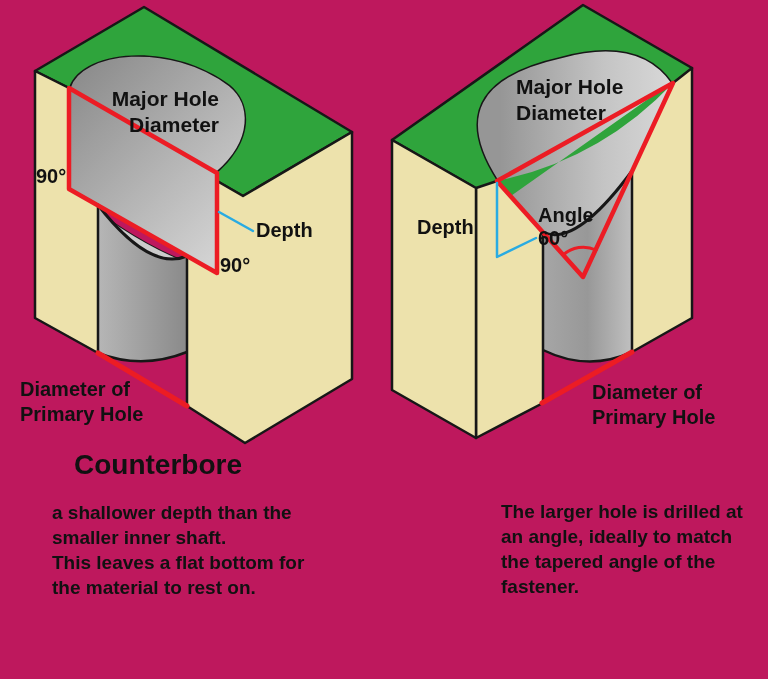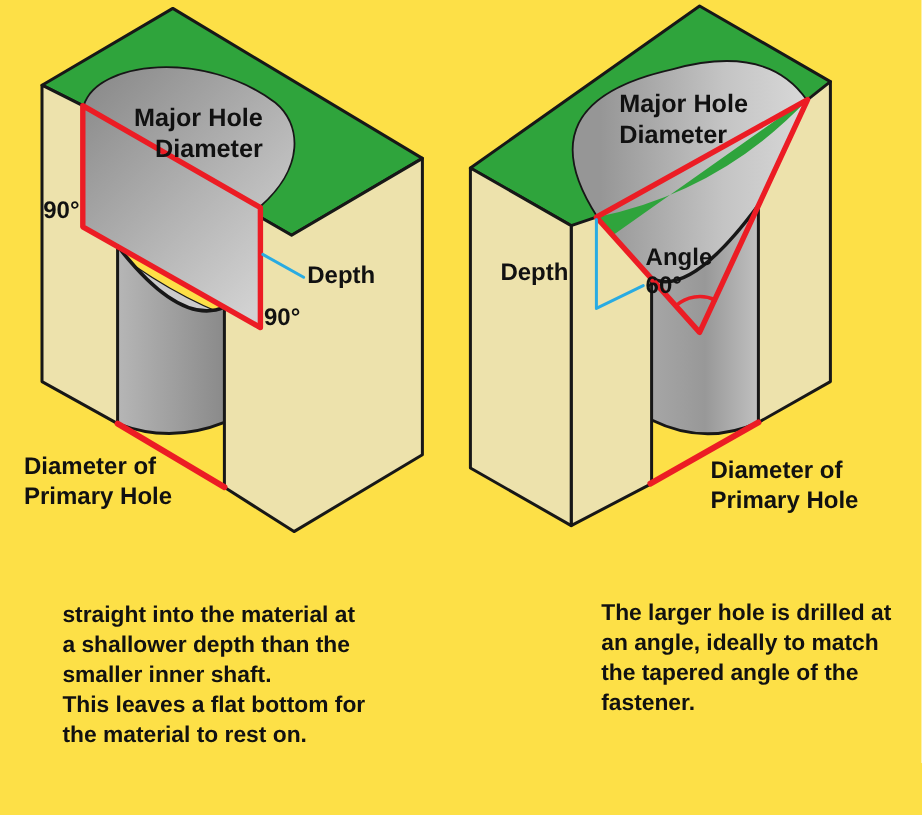--- a/index.html
+++ b/index.html
@@ -1,17 +1,17 @@
 <!DOCTYPE html>
 <html><head>
 <meta charset="utf-8">
 <style>
   html,body{margin:0;padding:0;background:#ffffff;}
   #stage{
-    position:relative;width:768px;height:679px;background:#fde047;
+    position:relative;width:768px;height:679px;background:#be185d;
     font-family:"Liberation Sans", sans-serif;color:#111;overflow:hidden;
   }
   #diagram-svg{position:absolute;left:0;top:0;}
   .lbl{position:absolute;font-weight:bold;line-height:1.2;white-space:nowrap;}
   .lbl-major{font-size:21px;line-height:26px;}
   .lbl-deg{font-size:20px;}
   .lbl-depth{font-size:20px;}
   .lbl-angle{font-size:20px;line-height:23px;text-align:left;}
   .lbl-dia{font-size:20px;line-height:25px;}
   .title{position:absolute;font-weight:bold;font-size:28px;text-align:center;width:240px;}
@@ -101,22 +101,22 @@
     <div>Major Hole</div>
     <div>Diameter</div>
   </div>
   <div class="lbl lbl-deg" style="left:36px;top:164px;">90°</div>
   <div class="lbl lbl-depth" style="left:256px;top:218px;">Depth</div>
   <div class="lbl lbl-deg" style="left:220px;top:253px;">90°</div>
   <div class="lbl lbl-dia" style="left:20px;top:377px;">
     <div>Diameter of</div>
     <div>Primary Hole</div>
   </div>
+  <div class="title" style="left:38px;top:449px;">Counterbore</div>
   <div class="desc" style="left:52px;top:500px;width:280px;">
-    <div>straight into the material at</div>
     <div>a shallower depth than the</div>
     <div>smaller inner shaft.</div>
     <div>This leaves a flat bottom for</div>
     <div>the material to rest on.</div>
   </div>
 
   <div class="lbl lbl-major" style="left:516px;top:74px;">
     <div>Major Hole</div>
     <div>Diameter</div>
   </div>

